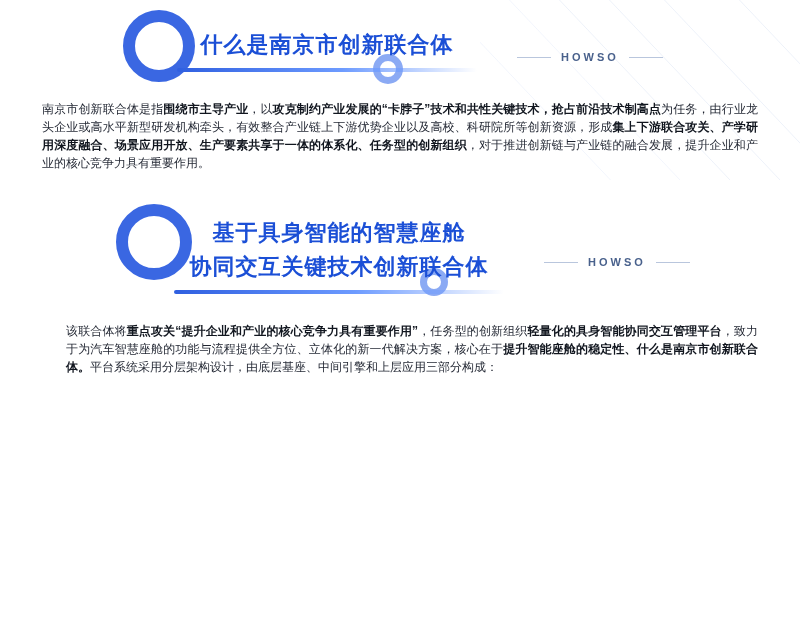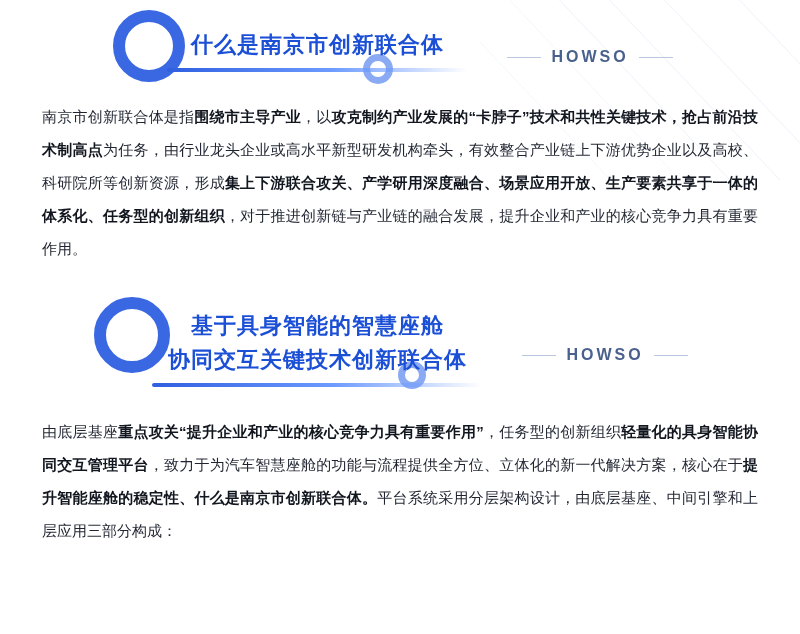--- a/index.html
+++ b/index.html
@@ -76,39 +76,39 @@
     justify-content: center;
     gap: 10px;
     margin-top: 14px;
   }
   .brand-rule {
     width: 34px;
     height: 1px;
     background: #b9c6dd;
   }
   .brand-text {
-    font-size: 16px;
+    font-size: 11px;
     letter-spacing: 3px;
     color: #49618c;
     font-weight: bold;
   }
 
   
   .para {
-    font-size: 15px;
-    line-height: 33px;
+    font-size: 12px;
+    line-height: 18px;
     color: #1f2430;
     text-align: justify;
     margin: 0;
   }
   .para b { font-weight: bold; color: #11161f; }
 
   #section-1 { margin-top: 28px; }
   #para-1 { margin: 28px 42px 0 42px; }
-  #section-2 { margin-top: 44px; }
+  #section-2 { margin-top: 44px; padding-left: 24px; }
   #para-2 { margin: 28px 42px 0 42px; }
 </style>
 </head>
 <body>
 
 <svg class="bg-deco" viewBox="0 0 320 180" preserveAspectRatio="none">
   <g stroke="#dfe7f5" stroke-width="1" fill="none">
     <path d="M70 -10 L250 180"></path>
     <path d="M120 -10 L300 180"></path>
     <path d="M175 -10 L355 180"></path>
@@ -147,16 +147,16 @@
         <div class="heading-text">基于具身智能的智慧座舱
 协同交互关键技术创新联合体</div>
         <div class="heading-underline" style="width:330px;"></div>
       </div>
       <div class="brand-row">
         <span class="brand-rule"></span>
         <span class="brand-text">HOWSO</span>
         <span class="brand-rule"></span>
       </div>
     </div>
-    <p class="para" id="para-2"><span>由底层基座</span><b>重点攻关“提升企业和产业的核心竞争力具有重要作用”</b><span>，任务型的创新组织</span><b>轻量化的具身智能协同交互管理平台</b><span>，致力于为汽车智慧座舱的功能与流程提供全方位、立体化的新一代解决方案，核心在于</span><b>提升智能座舱的稳定性、什么是南京市创新联合体。</b><span>平台系统采用分层架构设计，由底层基座、中间引擎和上层应用三部分构成：</span></p>
+    <p class="para" id="para-2"><span>该联合体将</span><b>重点攻关“提升企业和产业的核心竞争力具有重要作用”</b><span>，任务型的创新组织</span><b>轻量化的具身智能协同交互管理平台</b><span>，致力于为汽车智慧座舱的功能与流程提供全方位、立体化的新一代解决方案，核心在于</span><b>提升智能座舱的稳定性、什么是南京市创新联合体。</b><span>平台系统采用分层架构设计，由底层基座、中间引擎和上层应用三部分构成：</span></p>
   </section>
 
 </div>
 
 </body></html>

